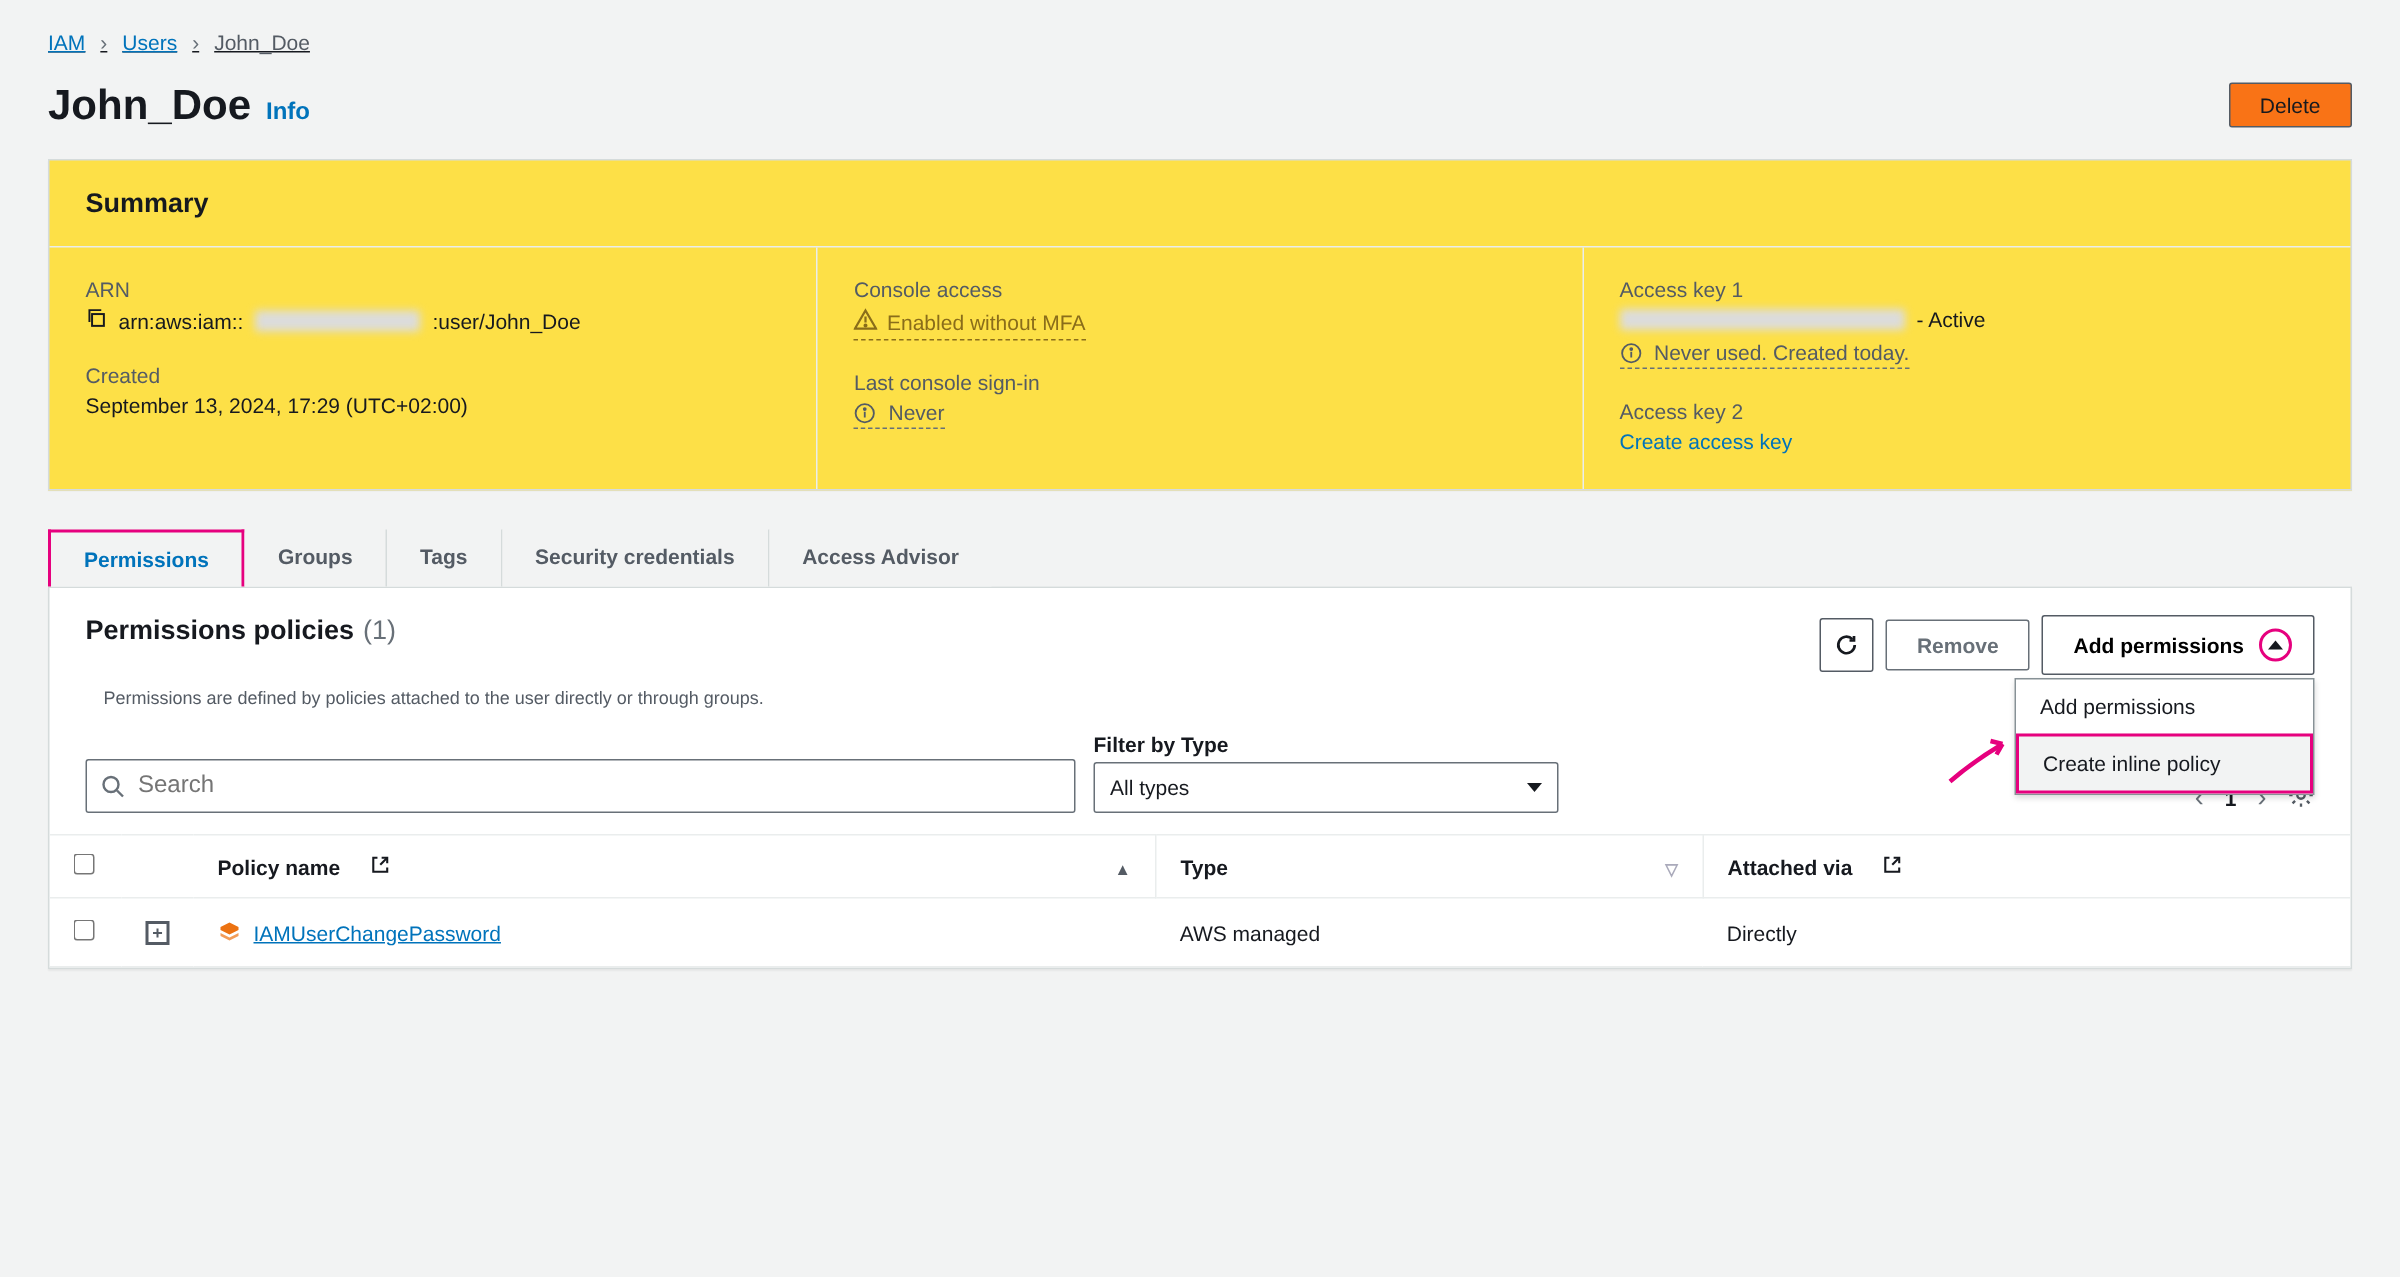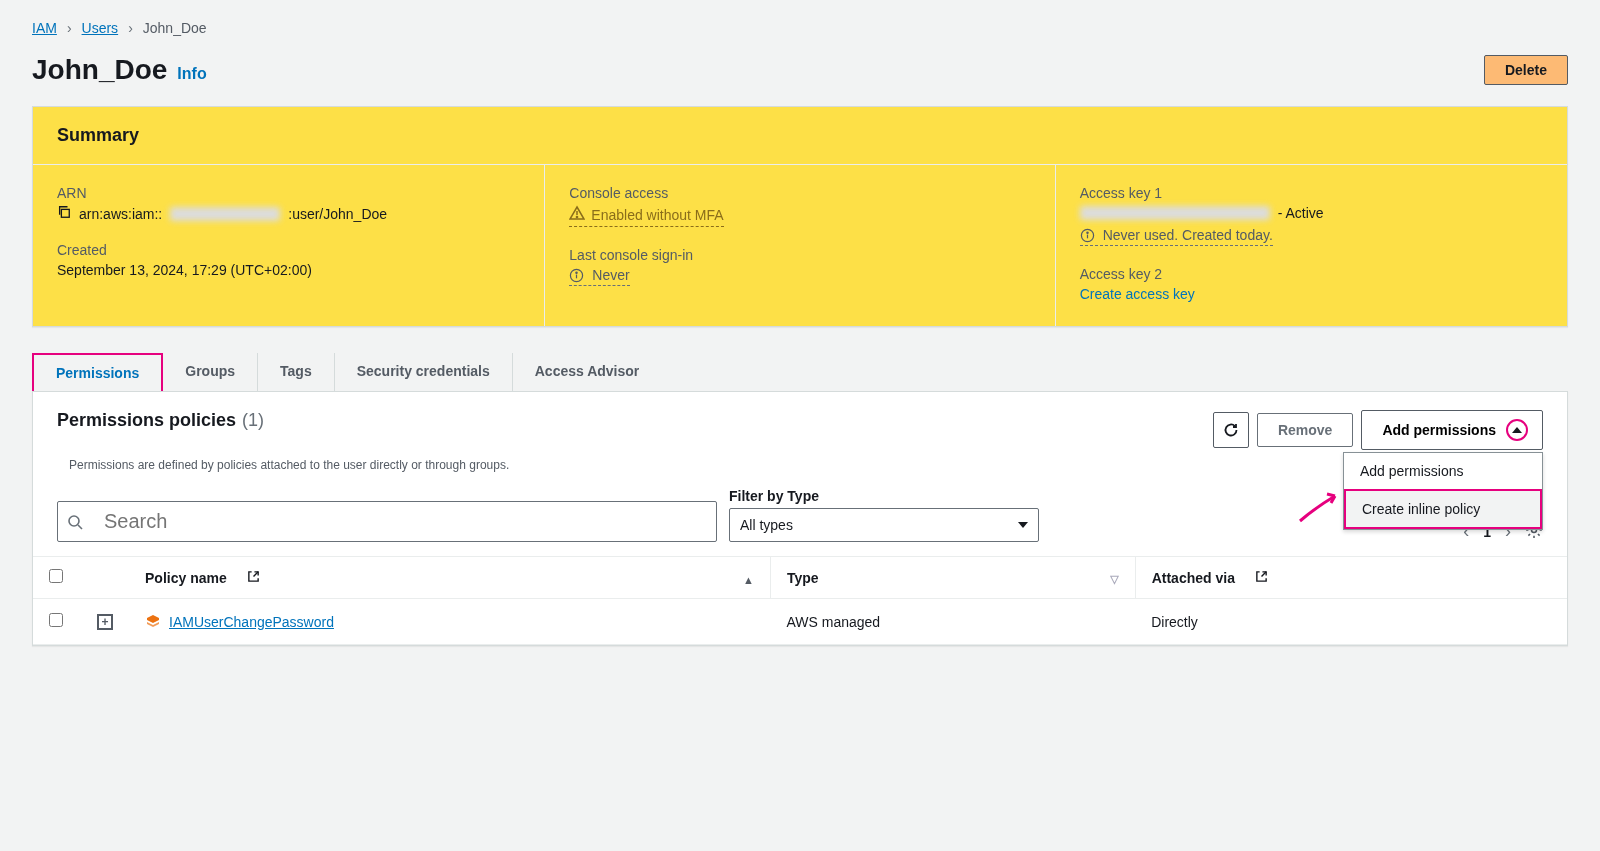--- a/index.html
+++ b/index.html
@@ -5,36 +5,36 @@
 * { margin: 0; padding: 0; box-sizing: border-box; }
 body {
   font-family: "Amazon Ember", "Helvetica Neue", Arial, sans-serif;
   background: #f2f3f3;
   color: #16191f;
   font-size: 14px;
 }
 .page { padding: 20px 32px; max-width: 1600px; }
 
 
-.breadcrumb { display: flex; align-items: center; gap: 10px; margin-bottom: 18px; }
+.breadcrumb { display: flex; align-items: center; gap: 10px; margin-bottom: 18px; text-decoration: underline; }
 .breadcrumb a { color: #0073bb; text-decoration: underline; font-size: 14px; }
 .breadcrumb .sep { color: #687078; }
 .breadcrumb .current { color: #545b64; }
 
 
 .header-row { display: flex; justify-content: space-between; align-items: center; margin-bottom: 20px; }
 .page-title { font-size: 28px; font-weight: 700; display: flex; align-items: baseline; gap: 10px; }
 .info-link { font-size: 16px; color: #0073bb; font-weight: 700; }
 .btn {
-  background: #fdba74;
+  background: #f97316;
   border: 1px solid #545b64;
   border-radius: 2px;
   padding: 6px 20px;
   font-size: 14px;
-  font-weight: 700;
+  font-weight: 400;
   color: #16191f;
   cursor: pointer;
 }
 
 
 .panel {
   background: #fde047;
   border: 1px solid #d5dbdb;
   box-shadow: 0 1px 1px rgba(0,0,0,.05);
   margin-bottom: 26px;
@@ -101,21 +101,21 @@
 .dropdown-item { padding: 10px 16px; font-size: 14px; cursor: pointer; }
 .dropdown-item.hl { border: 2px solid #e6007e; background: #f2f3f3; }
 
 
 .annot-arrow { position: absolute; right: 198px; top: 78px; color: #e6007e; pointer-events: none; }
 
 
 .filter-row { display: flex; gap: 12px; align-items: flex-end; padding: 0 24px 14px; }
 .search-wrap { flex: 1; position: relative; max-width: 660px; }
 .search-wrap svg { position: absolute; left: 10px; top: 50%; transform: translateY(-50%); width: 16px; height: 16px; color: #687078; }
-.search-input { width: 100%; border: 1px solid #687078; padding: 8px 10px 8px 46px; font-size: 20px; border-radius: 2px; }
+.search-input { width: 100%; border: 1px solid #687078; padding: 8px 10px 8px 34px; font-size: 16px; border-radius: 2px; }
 .filter-type { display: flex; flex-direction: column; gap: 4px; min-width: 310px; }
 .filter-type label { font-size: 14px; font-weight: 700; }
 .select { border: 1px solid #687078; padding: 8px 10px; font-size: 14px; border-radius: 2px; display: flex; justify-content: space-between; align-items: center; cursor: pointer; }
 .caret-down { width: 0; height: 0; border-left: 5px solid transparent; border-right: 5px solid transparent; border-top: 6px solid #16191f; }
 .pager { margin-left: auto; display: flex; align-items: center; gap: 14px; }
 .pager .pg { color: #687078; font-size: 18px; cursor: pointer; }
 .pager .pg.cur { color: #16191f; font-weight: 700; font-size: 14px; }
 .gear svg { width: 18px; height: 18px; color: #545b64; cursor: pointer; }
 
 

